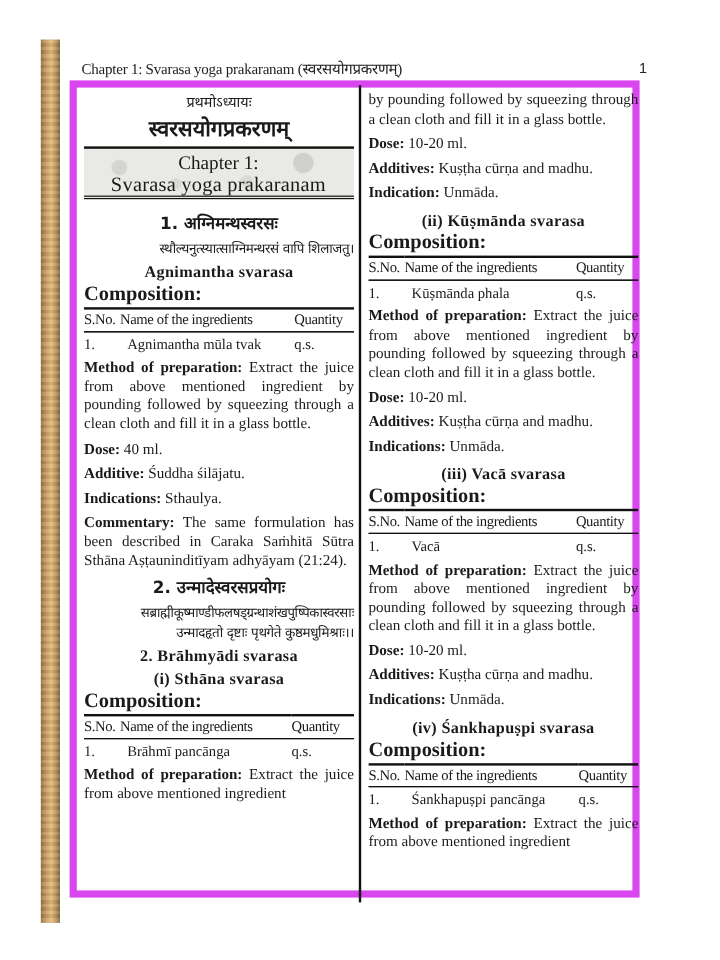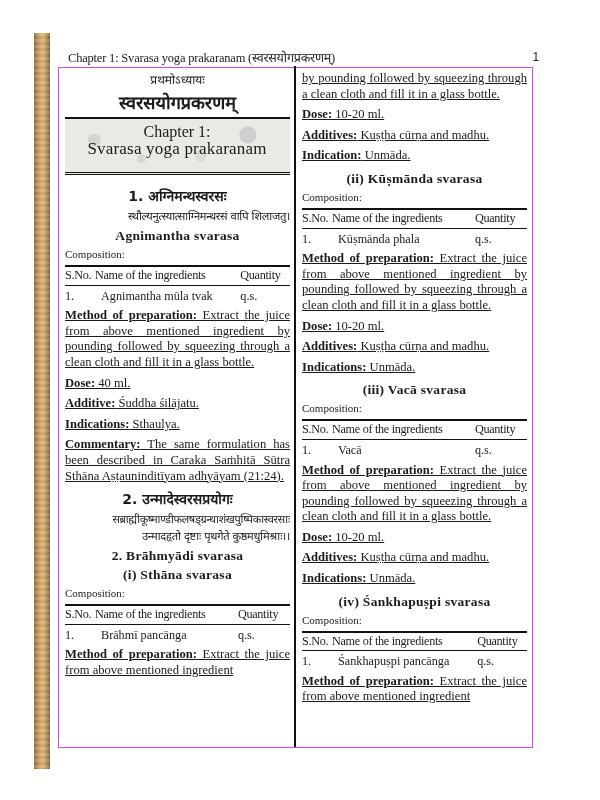--- a/index.html
+++ b/index.html
@@ -19,60 +19,60 @@
     .running-head {
       position: absolute; left: 68px; top: 47px; width: 475px; height: 18px;
       font-family: "Liberation Serif", serif; font-size: 12.5px; color: #222;
       letter-spacing: -0.2px;
     }
     .running-head .title { position: absolute; left: 0; top: 2px; white-space: nowrap; }
     .running-head .page-num { position: absolute; right: 4px; top: 3px; font-size: 12px; font-family: "Liberation Sans", sans-serif; }
 
     .frame {
       position: absolute; left: 58px; top: 67px; width: 475px; height: 681px;
-      border: 1px solid #d946ef;
+      border: 6px solid #d946ef;
     }
     .divider {
       position: absolute; left: 235px; top: -2px; width: 2px; height: 681px; background: #111;
     }
     .col {
       position: absolute; top: 0; bottom: 0; overflow: hidden;
       font-family: "Liberation Serif", serif; font-size: 12.6px; line-height: 15.6px;
     }
     .col-left { left: 6px; width: 225px; }
     .col-right { left: 243px; width: 225px; }
 
     .center { text-align: center; }
     .devanagari { font-family: "DejaVu Sans", sans-serif; }
 
-    .p { margin: 0; text-align: justify; text-align-last: left; text-decoration: underline; }
+    .p { margin: 0; text-align: justify; text-align-last: left; }
     .block { margin-bottom: 5px; }
     .label { font-weight: bold; }
 
     .head-dev1 { font-size: 12px; margin-top: 5px; height: 18px; }
     .head-dev2 { font-size: 18px; font-weight: bold; height: 26px; line-height: 24px; }
 
     .chapter-box {
-      position: relative; margin-left: -6px; width: 236px; height: 58px;
+      position: relative; margin-left: -6px; width: 236px; height: 44px;
       border-top: 2px solid #111; border-bottom: 3px double #111;
       background:
         radial-gradient(circle at 15% 40%, rgba(150,150,150,0.25) 0 6px, transparent 7px),
         radial-gradient(circle at 80% 30%, rgba(140,140,140,0.28) 0 8px, transparent 9px),
         radial-gradient(circle at 60% 70%, rgba(160,160,160,0.22) 0 5px, transparent 6px),
         radial-gradient(circle at 35% 75%, rgba(150,150,150,0.20) 0 4px, transparent 5px),
         #e9e9e6;
       text-align: center;
     }
     .chapter-box .c1 { font-size: 16px; font-weight: normal; padding-top: 3px; height: 20px; line-height: 20px; }
     .chapter-box .c2 { font-size: 17px; line-height: 20px; letter-spacing: 0.2px; }
 
     .sec-dev { font-size: 14px; font-weight: bold; margin-top: 14px; height: 20px; }
     .verse { font-size: 11.2px; height: 17px; white-space: nowrap; text-align: right; letter-spacing: -0.3px; }
     .sub-title { font-size: 13.5px; font-weight: bold; text-align: center; height: 19px; line-height: 19px; letter-spacing: 0.3px; }
-    .comp { font-weight: normal; font-size: 11px; height: 18px; line-height: 18px; }
+    .comp { font-weight: bold; font-size: 17px; height: 18px; line-height: 18px; }
 
     .ing-table { width: 100%; border-collapse: collapse; margin: 2px 0 2px 0; font-size: 12.2px; }
     .ing-table th {
       font-weight: normal; text-align: left; padding: 1px 0;
       border-top: 2px solid #111; border-bottom: 1.5px solid #111; white-space: nowrap; letter-spacing: -0.3px;
     }
     .ing-table td { padding: 3px 0 2px 0; white-space: nowrap; }
     .ing-table .sno { width: 30px; }
     .ing-table .qty { }
     .ing-table .name-cell { padding-left: 6px; }

